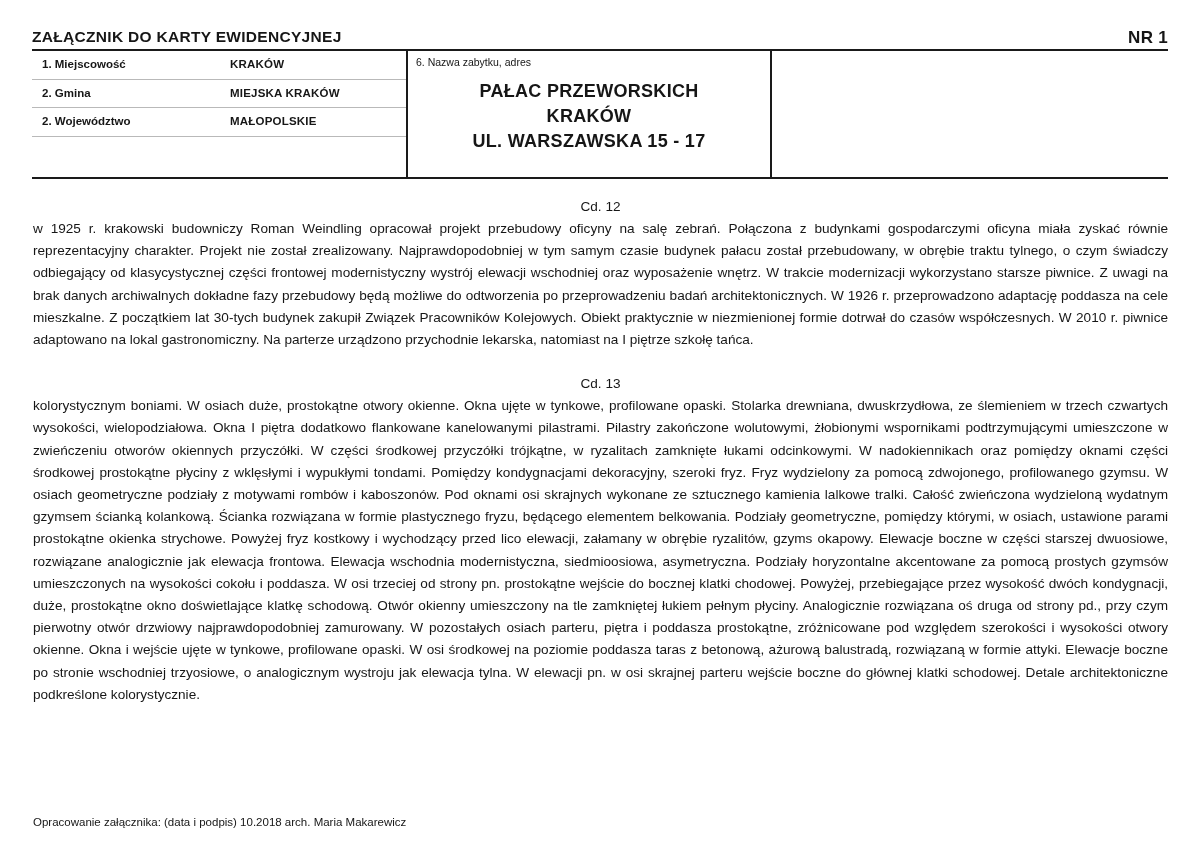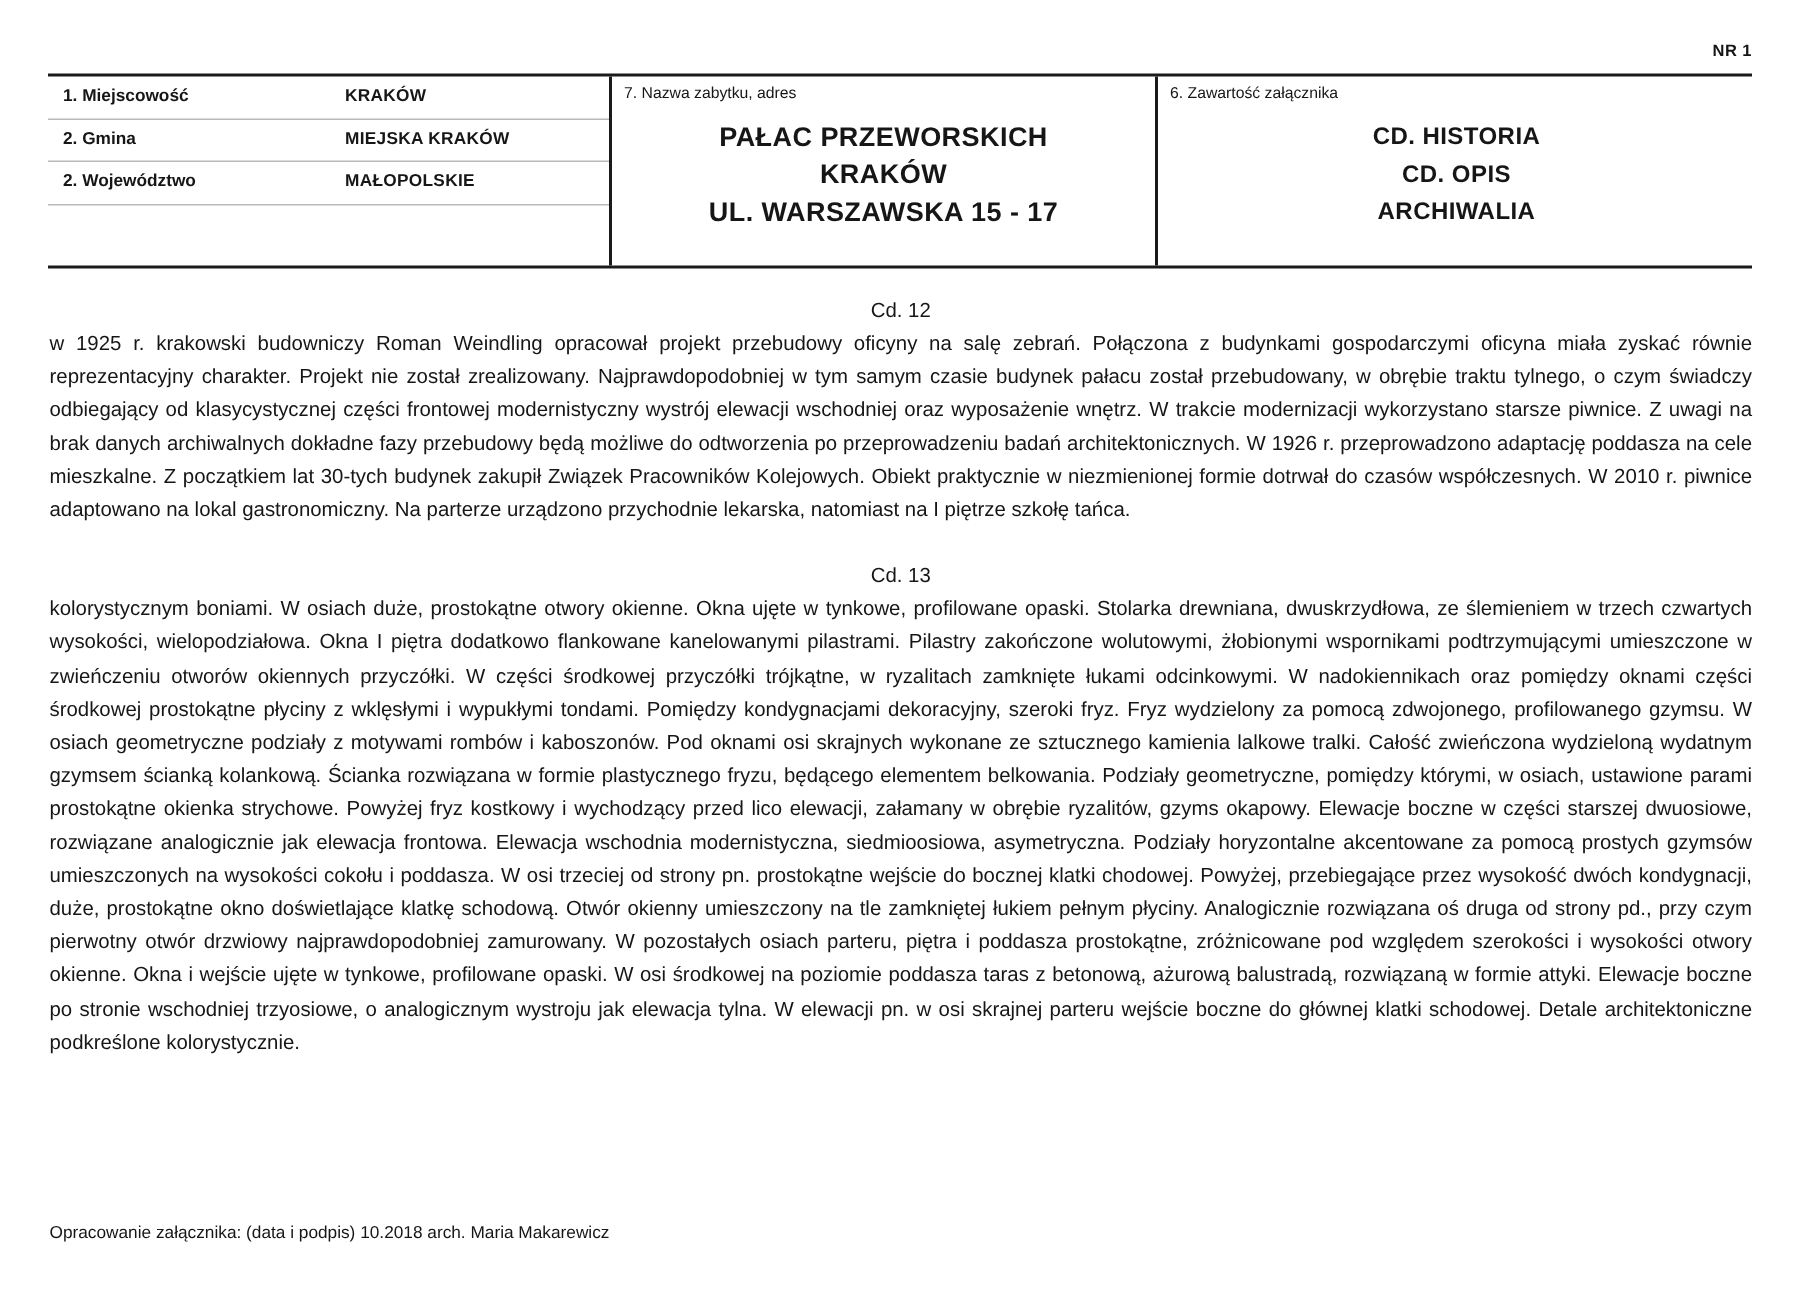--- a/index.html
+++ b/index.html
@@ -38,21 +38,21 @@
     top: 0;
     font-size: 15.5px;
     font-weight: bold;
     letter-spacing: 0.3px;
     white-space: nowrap;
   }
   .doc-number {
     position: absolute;
     right: 0;
     top: 0;
-    font-size: 11px;
+    font-size: 17px;
     font-weight: bold;
     letter-spacing: 0.3px;
   }
 
   
   .head-table {
     position: absolute;
     left: 32px;
     top: 49px;
     width: 1136px;
@@ -170,20 +170,21 @@
     line-height: 16px;
     white-space: nowrap;
   }
 </style>
 </head>
 <body>
 
 <div class="page">
 
   <div class="doc-head">
+    <div class="doc-title">ZAŁĄCZNIK  DO KARTY EWIDENCYJNEJ</div>
     <div class="doc-number">NR 1</div>
   </div>
 
   <div class="head-table">
 
     <div class="ident-col">
       <div class="ident-row">
         <span class="ident-label">1. Miejscowość</span>
         <span class="ident-value">KRAKÓW</span>
       </div>
@@ -194,36 +195,28 @@
       <div class="ident-row last">
         <span class="ident-label">2. Województwo</span>
         <span class="ident-value">MAŁOPOLSKIE</span>
       </div>
     </div>
 
     <div class="vrule v1"></div>
     <div class="vrule v2"></div>
 
     <div class="cell center">
-      <div class="cell-caption">7. Nazwa zabytku, adres</div>
+      <div class="cell-caption">6. Nazwa zabytku, adres</div>
       <div class="cell-body">
         <div>PAŁAC PRZEWORSKICH</div>
         <div>KRAKÓW</div>
         <div>UL. WARSZAWSKA 15 - 17</div>
       </div>
     </div>
 
-    <div class="cell right">
-      <div class="cell-caption">6. Zawartość załącznika</div>
-      <div class="cell-body">
-        <div>CD. HISTORIA</div>
-        <div>CD. OPIS</div>
-        <div>ARCHIWALIA</div>
-      </div>
-    </div>
 
   </div>
 
   <div class="body-area">
 
     <div class="section">
       <div class="section-label">Cd. 12</div>
       <div class="section-text">w 1925 r. krakowski budowniczy Roman Weindling opracował projekt przebudowy oficyny na salę zebrań. Połączona z budynkami gospodarczymi oficyna miała zyskać równie reprezentacyjny charakter. Projekt nie został zrealizowany. Najprawdopodobniej w tym samym czasie budynek pałacu został przebudowany, w obrębie traktu tylnego, o czym świadczy odbiegający od klasycystycznej części frontowej modernistyczny wystrój elewacji wschodniej oraz wyposażenie wnętrz. W trakcie modernizacji wykorzystano starsze piwnice. Z uwagi na brak danych archiwalnych dokładne fazy przebudowy będą możliwe do odtworzenia po przeprowadzeniu badań architektonicznych. W 1926 r. przeprowadzono adaptację poddasza na cele mieszkalne. Z początkiem lat 30-tych budynek zakupił Związek Pracowników Kolejowych. Obiekt praktycznie w niezmienionej formie dotrwał do czasów współczesnych. W 2010 r. piwnice adaptowano na lokal gastronomiczny. Na parterze urządzono przychodnie lekarska, natomiast na I piętrze szkołę tańca.</div>
     </div>
 

